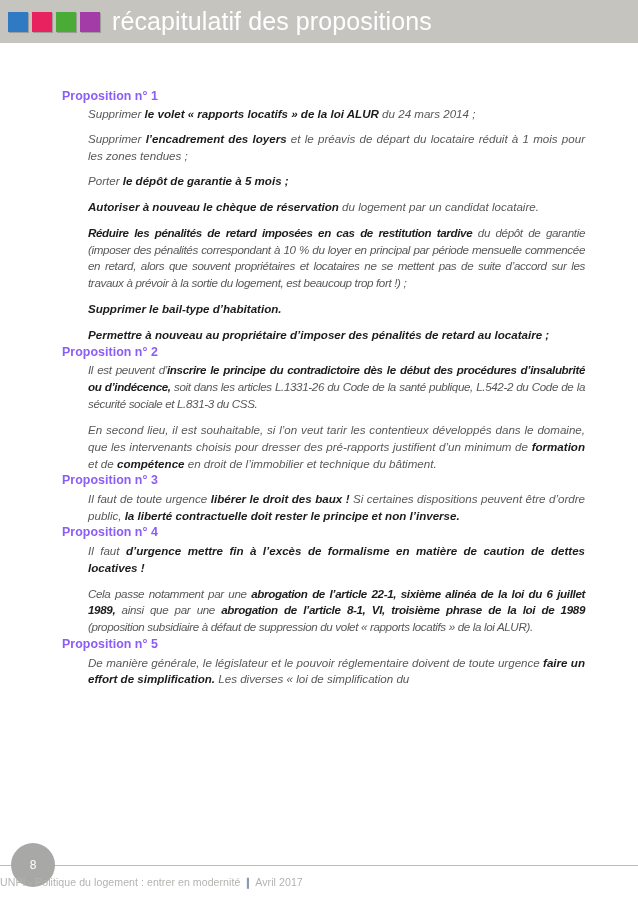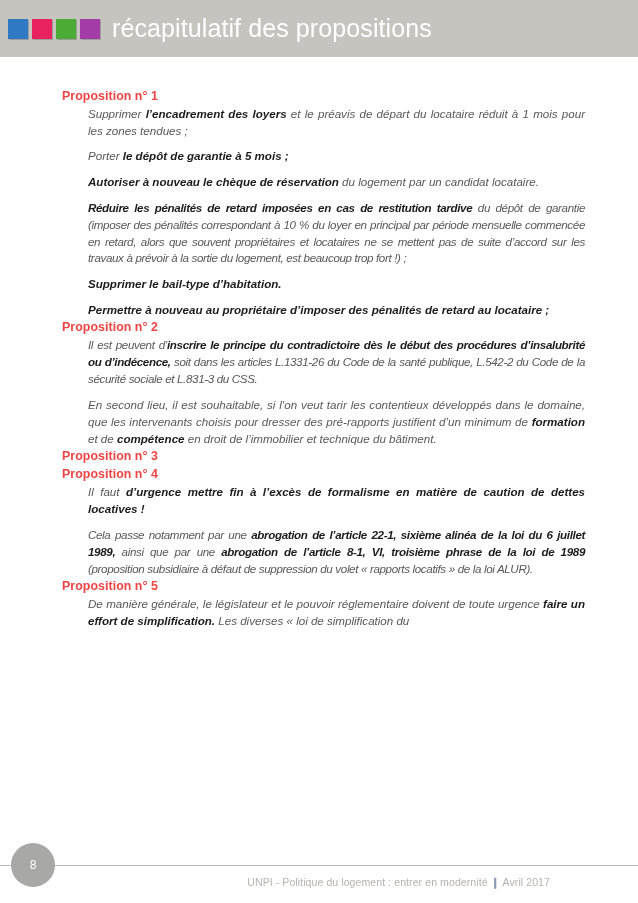--- a/index.html
+++ b/index.html
@@ -13,21 +13,21 @@
     font-family: "Liberation Sans", sans-serif;
     overflow: hidden;
     position: relative;
   }
 
   
   .header-band {
     position: absolute;
     top: 0; left: 0;
     width: 638px;
-    height: 57px;
+    height: 43px;
     background: #c6c4bf;
     display: flex;
     align-items: center;
     box-sizing: border-box;
     padding-left: 8px;
   }
   .logo-squares {
     display: flex;
     gap: 4px;
     align-items: center;
@@ -55,21 +55,21 @@
     left: 0;
     width: 638px;
     height: 789px;
     box-sizing: border-box;
     padding: 31px 53px 0 62px;
   }
 
   .prop-block { margin-bottom: 0; }
 
   .prop-heading {
-    color: #ef4444;
+    color: #8b5cf6;
     font-size: 12.4px;
     font-weight: bold;
     line-height: 1.32;
     margin: 0 0 2px 0;
     letter-spacing: 0.05px;
   }
   .prop-block + .prop-block .prop-heading { }
 
   .prop-para {
     margin: 0 0 0 26px;
@@ -121,25 +121,24 @@
     font-size: 12px;
     display: flex;
     align-items: center;
     justify-content: center;
   }
   .footer-text {
     position: absolute;
     left: 0;
     top: 30px;
     width: 522px;
-    text-align: right;
+    text-align: left;
     color: #b4b3b0;
     font-size: 10.6px;
     letter-spacing: 0.05px;
-    margin-left: 28px;
   }
   .footer-text .bar {
     color: #8d99b5;
     font-weight: bold;
     padding: 0 3px;
   }
 </style>
 </head>
 <body>
 
@@ -150,34 +149,36 @@
       <span class="sq" style="background: rgb(74, 171, 54);"></span>
       <span class="sq" style="background: rgb(164, 60, 168);"></span>
     </div>
   <div class="header-title">récapitulatif des propositions</div>
 </div>
 
 <div class="page-body">
   <div id="props-root">
       <div class="prop-block">
         <div class="prop-heading">Proposition n° 1</div>
+        <p class="prop-para"><span>Supprimer </span><b>le volet « rapports locatifs » de la loi ALUR</b><span> du 24 mars 2014 ;</span></p>
         <p class="prop-para"><span>Supprimer </span><b>l’encadrement des loyers</b><span> et le préavis de départ du locataire réduit à 1 mois pour les zones tendues ;</span></p>
         <p class="prop-para"><span>Porter </span><b>le dépôt de garantie à 5 mois ;</b></p>
         <p class="prop-para gap"><b>Autoriser à nouveau le chèque de réservation</b><span> du logement par un candidat locataire.</span></p>
         <p class="prop-para gap tight"><b>Réduire les pénalités de retard imposées en cas de restitution tardive</b><span> du dépôt de garantie (imposer des pénalités correspondant à 10 % du loyer en principal par période mensuelle commencée en retard, alors que souvent propriétaires et locataires ne se mettent pas de suite d’accord sur les travaux à prévoir à la sortie du logement, est beaucoup trop fort !) ;</span></p>
         <p class="prop-para gap"><b>Supprimer le bail-type d’habitation.</b></p>
         <p class="prop-para gap"><b>Permettre à nouveau au propriétaire d’imposer des pénalités de retard au locataire ;</b></p>
       </div>
       <div class="prop-block">
         <div class="prop-heading">Proposition n° 2</div>
         <p class="prop-para tight"><span>Il est peuvent d’</span><b>inscrire le principe du contradictoire dès le début des procédures d’insalubrité ou d’indécence,</b><span> soit dans les articles L.1331-26 du Code de la santé publique, L.542-2 du Code de la sécurité sociale et L.831-3 du CSS.</span></p>
         <p class="prop-para gap"><span>En second lieu, il est souhaitable, si l’on veut tarir les contentieux développés dans le domaine, que les intervenants choisis pour dresser des pré-rapports justifient d’un minimum de </span><b>formation</b><span> et de </span><b>compétence</b><span> en droit de l’immobilier et technique du bâtiment.</span></p>
       </div>
       <div class="prop-block">
         <div class="prop-heading">Proposition n° 3</div>
+        <p class="prop-para"><span>Il faut de toute urgence </span><b>libérer le droit des baux !</b><span> Si certaines dispositions peuvent être d’ordre public, </span><b>la liberté contractuelle doit rester le principe et non l’inverse.</b></p>
       </div>
       <div class="prop-block">
         <div class="prop-heading">Proposition n° 4</div>
         <p class="prop-para"><span>Il faut </span><b>d’urgence mettre fin à l’excès de formalisme en matière de caution de dettes locatives !</b></p>
         <p class="prop-para gap tight"><span>Cela passe notamment par une </span><b>abrogation de l’article 22-1, sixième alinéa de la loi du 6 juillet 1989,</b><span> ainsi que par une </span><b>abrogation de l’article 8-1, VI, troisième phrase de la loi de 1989</b><span> (proposition subsidiaire à défaut de suppression du volet « rapports locatifs » de la loi ALUR).</span></p>
       </div>
       <div class="prop-block">
         <div class="prop-heading">Proposition n° 5</div>
         <p class="prop-para"><span>De manière générale, le législateur et le pouvoir réglementaire doivent de toute urgence </span><b>faire un effort de simplification.</b><span> Les diverses « loi de simplification du</span></p>
       </div>

